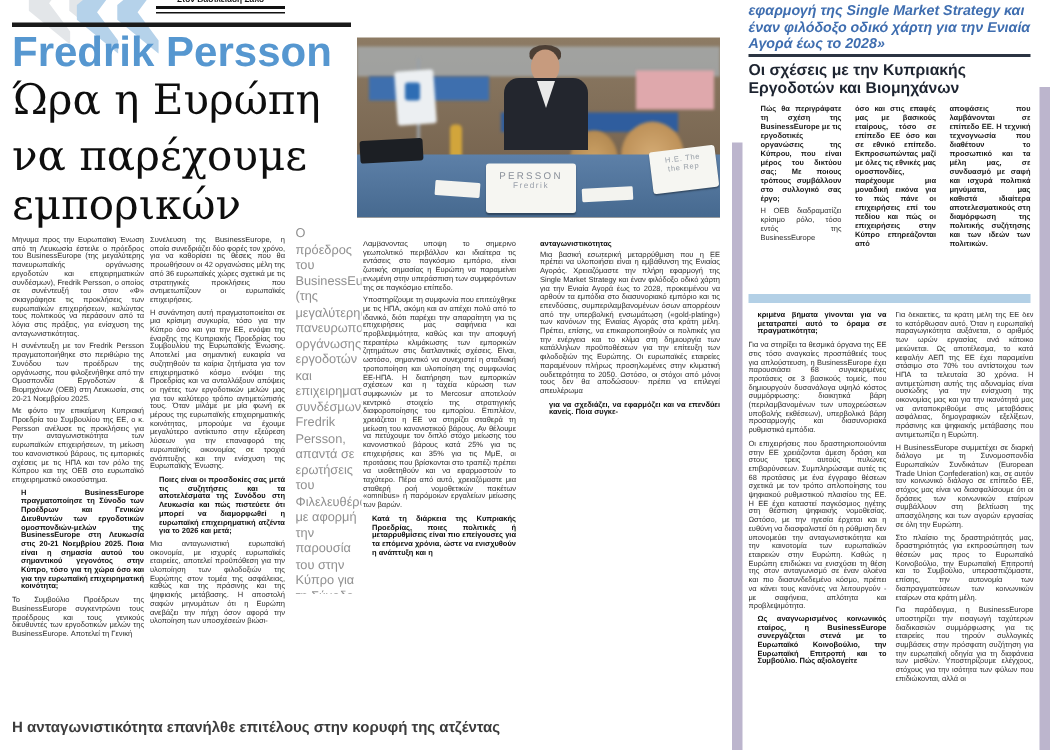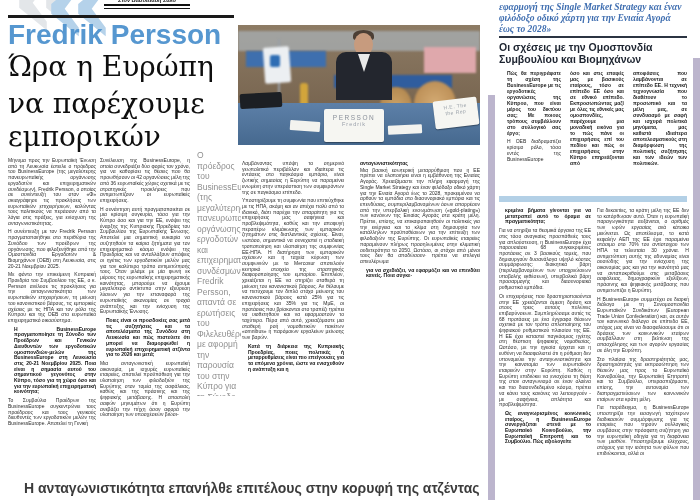--- a/index.html
+++ b/index.html
@@ -58,24 +58,24 @@
   .col p{margin:0 0 3px 0;}
   .col p.q{font-weight:bold;color:#101010;padding-left:6px;}
   .col p.lead-bold{font-weight:bold;color:#101010;margin-bottom:1px;}
   .col1{left:8px;top:158px;width:88px;height:319px;}
   .col2{left:100px;top:158px;width:90px;height:319px;}
   .pullquote{left:197px;top:150px;width:44px;height:246px;font-size:8.5px;line-height:10.5px;
              color:#8f8f8f;overflow:hidden;}
   .col4{left:242px;top:161px;width:102px;height:316px;}
   .col5{left:360px;top:161px;width:120px;height:316px;}
 
-  .bottom-headline{left:8px;top:480px;width:480px;font-size:14px;font-weight:bold;color:#3c3c3c;margin-left:16px;}
-
-  
-  .sb-quote{left:499px;top:2px;width:188px;font-family:Liberation Serif, serif;font-style:italic;
+  .bottom-headline{left:8px;top:480px;width:480px;font-size:10px;font-weight:bold;color:#3c3c3c;}
+
+  
+  .sb-quote{left:499px;top:2px;width:188px;font-family:Liberation Sans, sans-serif;font-style:italic;
             font-weight:bold;font-size:9.5px;line-height:11px;color:#3f6eb0;}
   .sb-rule{left:499px;top:36px;width:188px;height:2px;background:#2b3442;}
   .sb-title{left:499px;top:41px;width:188px;font-size:10.5px;line-height:12px;font-weight:bold;color:#1d2430;}
   .sb-qa{left:507px;top:70px;width:182px;height:124px;overflow:hidden;}
   .sb-qacol{position:absolute;top:0;width:54px;height:124px;font-size:5px;line-height:6px;
             font-weight:bold;color:#1a1a1a;text-align:justify;overflow:hidden;}
   .sb-qacol p{margin:0 0 2px 0;}
   .sb-qacol p.reg{font-weight:normal;color:#2b2b2b;}
   .sb-bar{left:499px;top:196px;width:188px;height:6px;background:#b3d0e6;}
   .sb-low{position:absolute;top:208px;width:92px;height:292px;font-size:5px;line-height:5.7px;
@@ -165,21 +165,21 @@
   <div class="abs col col5">
     <p class="lead-bold">ανταγωνιστικότητας</p>
     <p>Μια βασική εσωτερική μεταρρύθμιση που η ΕΕ πρέπει να υλοποιήσει είναι η εμβάθυνση της Ενιαίας Αγοράς. Χρειαζόμαστε την πλήρη εφαρμογή της Single Market Strategy και έναν φιλόδοξο οδικό χάρτη για την Ενιαία Αγορά έως το 2028, προκειμένου να αρθούν τα εμπόδια στο διασυνοριακό εμπόριο και τις επενδύσεις, συμπεριλαμβανομένων όσων απορρέουν από την υπερβολική ενσωμάτωση («gold-plating») των κανόνων της Ενιαίας Αγοράς στα κράτη μέλη. Πρέπει, επίσης, να επικαιροποιηθούν οι πολιτικές για την ενέργεια και το κλίμα στη δημιουργία των κατάλληλων προϋποθέσεων για την επίτευξη των φιλοδοξιών της Ευρώπης. Οι ευρωπαϊκές εταιρείες παραμένουν πλήρως προσηλωμένες στην κλιματική ουδετερότητα το 2050. Ωστόσο, οι στόχοι από μόνοι τους δεν θα αποδώσουν· πρέπει να επιλεγεί απευλέρωμα</p>
     <p class="q">για να σχεδιάζει, να εφαρμόζει και να επενδύει κανείς. Ποια συγκε-</p>
   </div>
 
   <div class="abs bottom-headline">Η ανταγωνιστικότητα επανήλθε επιτέλους στην κορυφή της ατζέντας</div>
 
   <div class="abs sb-quote">εφαρμογή της Single Market Strategy και έναν φιλόδοξο οδικό χάρτη για την Ενιαία Αγορά έως το 2028»</div>
   <div class="abs sb-rule"></div>
-  <div class="abs sb-title">Οι σχέσεις με την Ομοσπονδία Συμβουλίου και Βιομηχάνων</div>
+  <div class="abs sb-title">Οι σχέσεις με την Κυπριακής Εργοδοτών και Βιομηχάνων</div>
 
   <div class="abs sb-qa">
     <div class="sb-qacol" style="left:0;">
       <p>Πώς θα περιγράφατε τη σχέση της BusinessEurope με τις εργοδοτικές οργανώσεις της Κύπρου, που είναι μέρος του δικτύου σας; Με ποιους τρόπους συμβάλλουν στο συλλογικό σας έργο;</p>
       <p class="reg">Η ΟΕΒ διαδραματίζει κρίσιμο ρόλο, τόσο εντός της BusinessEurope</p>
     </div>
     <div class="sb-qacol" style="left:63px;">
       <p>όσο και στις επαφές μας με βασικούς εταίρους, τόσο σε επίπεδο ΕΕ όσο και σε εθνικό επίπεδο. Εκπροσωπώντας μαζί με όλες τις εθνικές μας ομοσπονδίες, παρέχουμε μια μοναδική εικόνα για το πώς πάνε οι επιχειρήσεις επί του πεδίου και πώς οι επιχειρήσεις στην Κύπρο επηρεάζονται από</p>
     </div>
     <div class="sb-qacol" style="left:126px;">

